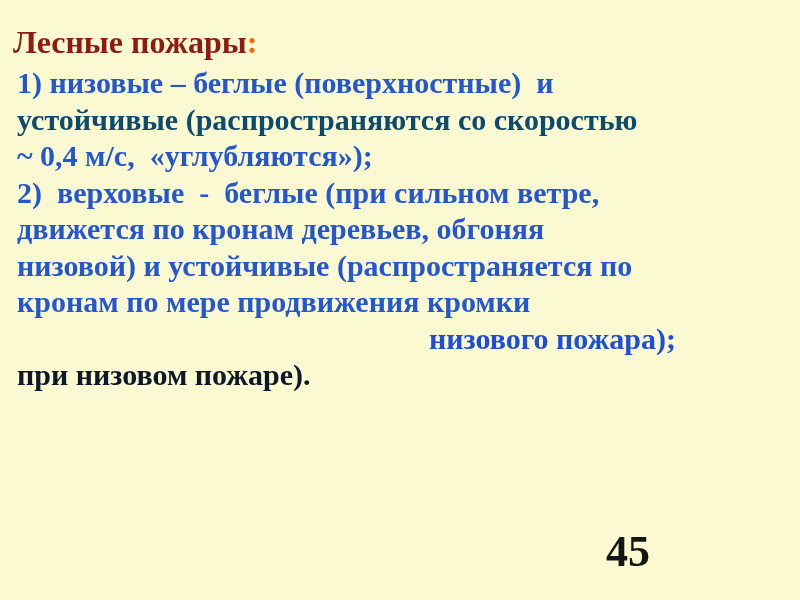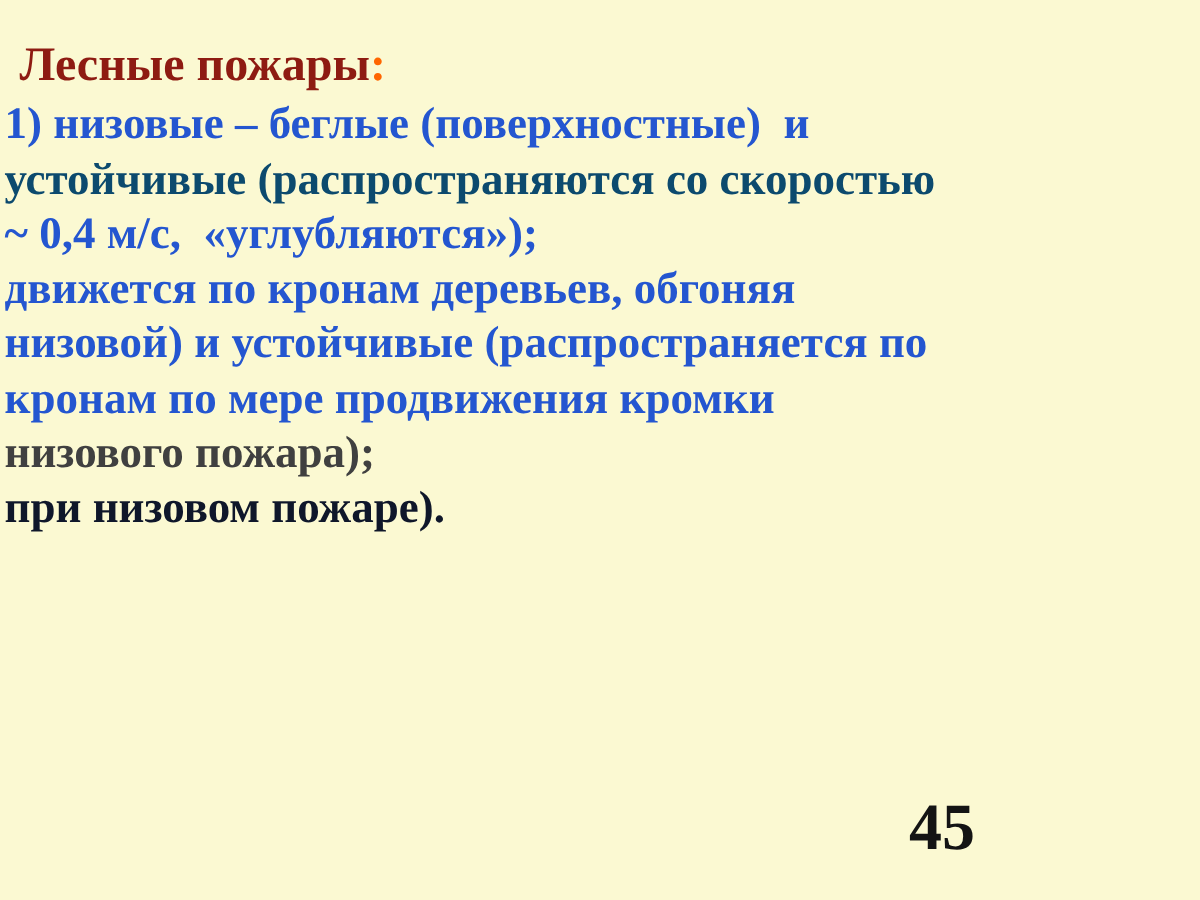--- a/index.html
+++ b/index.html
@@ -20,21 +20,21 @@
   }
   .title {
     margin: 0;
     padding: 20px 8px 0 13px;
     font-size: 32px;
     font-weight: bold;
     line-height: 44px;
     white-space: pre-wrap;
   }
   .body-text {
-    padding: 1px 4px 0 3px;
+    padding: 1px 4px 0 17px;
   }
   .line {
     font-size: 30px;
     font-weight: bold;
     line-height: 36.5px;
     white-space: pre-wrap;
   }
   .page-number {
     position: absolute;
     right: 30px;
@@ -47,21 +47,22 @@
 </head>
 <body style="background: rgb(251, 249, 210);">
 
 <div class="slide">
   <h1 class="title"><span style="color: rgb(142, 27, 18);">Лесные пожары</span><span class="title-colon" style="color: rgb(255, 102, 0);">:</span></h1>
 
   <div class="body-text">
     <div class="line" style="color: rgb(36, 86, 208);">1) низовые – беглые (поверхностные)  и</div>
     <div class="line" style="color: #0c4a6e;">устойчивые (распространяются со скоростью</div>
     <div class="line" style="color: rgb(36, 86, 208);">~ 0,4 м/с,  «углубляются»);</div>
+    <div class="line" style="color: rgb(36, 86, 208);">2)  верховые  -  беглые (при сильном ветре,</div>
     <div class="line" style="color: rgb(36, 86, 208);">движется по кронам деревьев, обгоняя</div>
     <div class="line" style="color: rgb(36, 86, 208);">низовой) и устойчивые (распространяется по</div>
     <div class="line" style="color: rgb(36, 86, 208);">кронам по мере продвижения кромки</div>
-    <div class="line" style="color: #404040;">низового пожара);</div>
+    <div class="line" style="color: #1d4ed8; text-align: right;">низового пожара);</div>
     <div class="line" style="color: #0f172a;">при низовом пожаре).</div>
   </div>
 
   <div class="page-number" style="color: rgb(20, 20, 20);">45</div>
 </div>
 
 </body></html>

